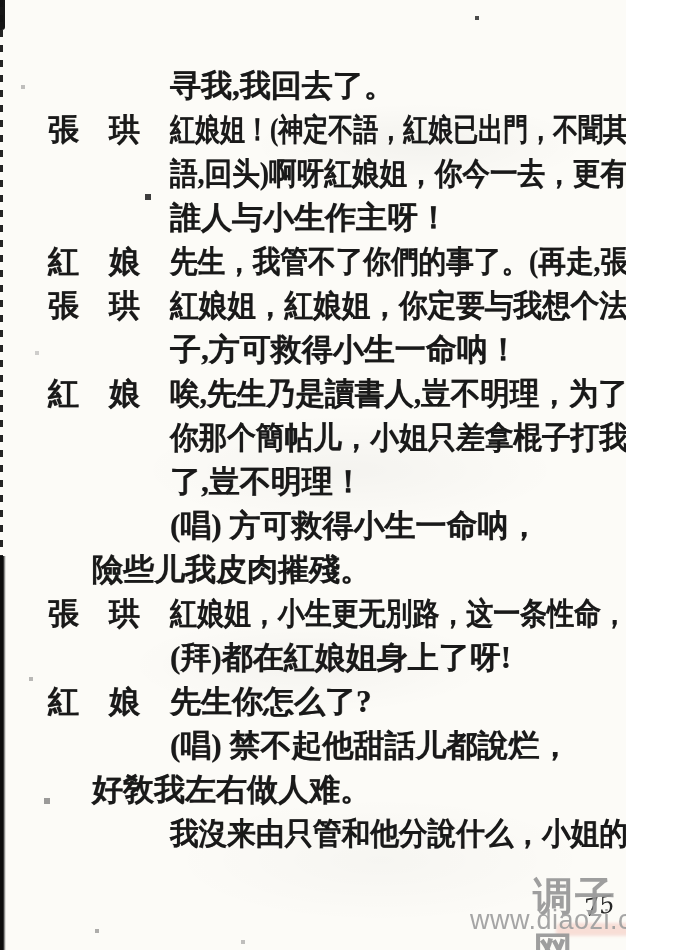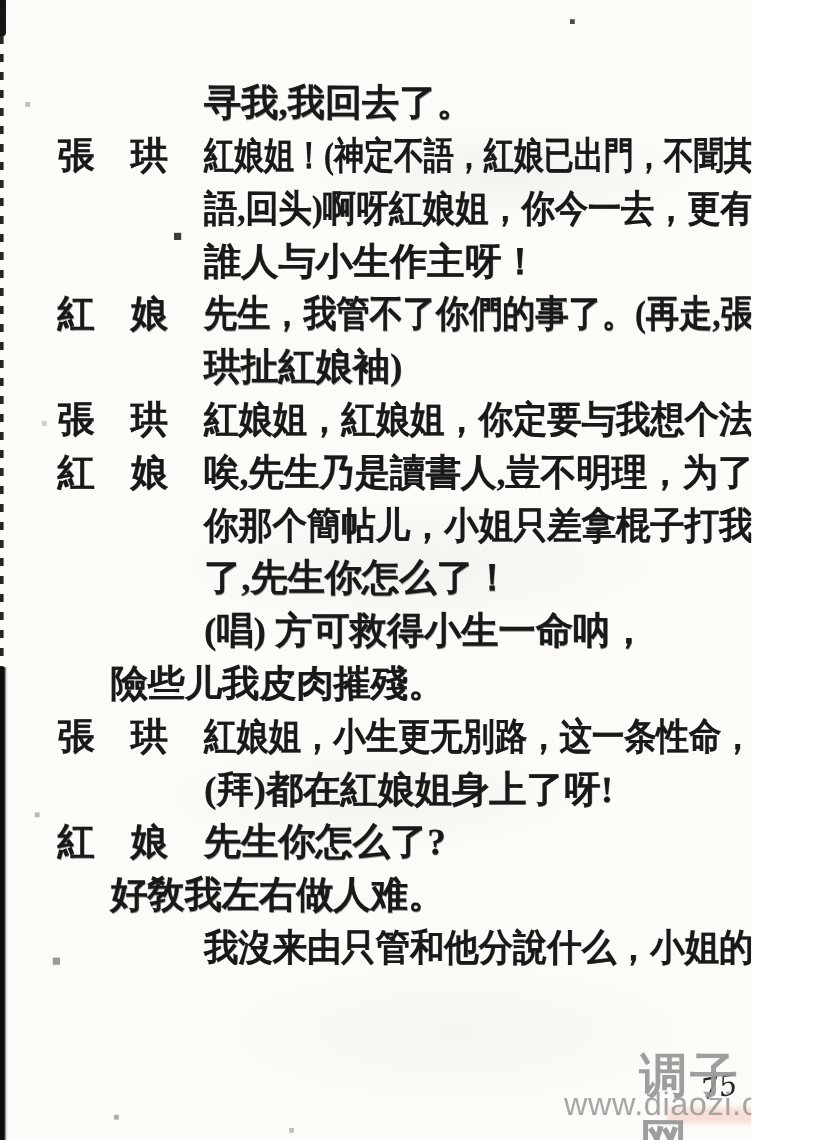--- a/index.html
+++ b/index.html
@@ -118,42 +118,43 @@
       <div class="line"><span class="speaker">
           <span>張</span>
           <span>珙</span>
         </span><span class="text" style="transform: scaleX(0.806);">紅娘姐！(神定不語，紅娘已出門，不聞其</span></div>
       <div class="line"><span class="text" style="transform: scaleX(0.891);">語,回头)啊呀紅娘姐，你今一去，更有</span></div>
       <div class="line"><span class="text">誰人与小生作主呀！</span></div>
       <div class="line"><span class="speaker">
           <span>紅</span>
           <span>娘</span>
         </span><span class="text" style="transform: scaleX(0.891);">先生，我管不了你們的事了。(再走,張</span></div>
-      <div class="line"><span class="text">珙扯紅娘袖)</span></div>
       <div class="line"><span class="speaker">
           <span>張</span>
           <span>珙</span>
         </span><span class="text" style="transform: scaleX(0.923);">紅娘姐，紅娘姐，你定要与我想个法</span></div>
+      <div class="line"><span class="text">子,方可救得小生一命呐！</span></div>
       <div class="line"><span class="speaker">
           <span>紅</span>
           <span>娘</span>
         </span><span class="text" style="transform: scaleX(0.953);">唉,先生乃是讀書人,豈不明理，为了</span></div>
       <div class="line"><span class="text" style="transform: scaleX(0.923);">你那个簡帖儿，小姐只差拿棍子打我</span></div>
-      <div class="line"><span class="text">了,先生你怎么了！</span></div>
+      <div class="line"><span class="text">了,豈不明理！</span></div>
       <div class="line"><span class="text">(唱) 方可救得小生一命呐，</span></div>
       <div class="line indent1"><span class="text">險些儿我皮肉摧殘。</span></div>
       <div class="line"><span class="speaker">
           <span>張</span>
           <span>珙</span>
         </span><span class="text" style="transform: scaleX(0.869);">紅娘姐，小生更无別路，这一条性命，</span></div>
       <div class="line"><span class="text">(拜)都在紅娘姐身上了呀!</span></div>
       <div class="line"><span class="speaker">
           <span>紅</span>
           <span>娘</span>
         </span><span class="text">先生你怎么了?</span></div>
+      <div class="line"><span class="text">(唱) 禁不起他甜話儿都說烂，</span></div>
       <div class="line indent1"><span class="text">好敎我左右做人难。</span></div>
       <div class="line"><span class="text" style="transform: scaleX(0.923);">我沒来由只管和他分說什么，小姐的</span></div>
     </div>
 
   <div class="page-number">75</div>
 
   <div class="red-faint"></div>
 
   <div class="watermark">
     <div class="wm-site">调子网</div>

